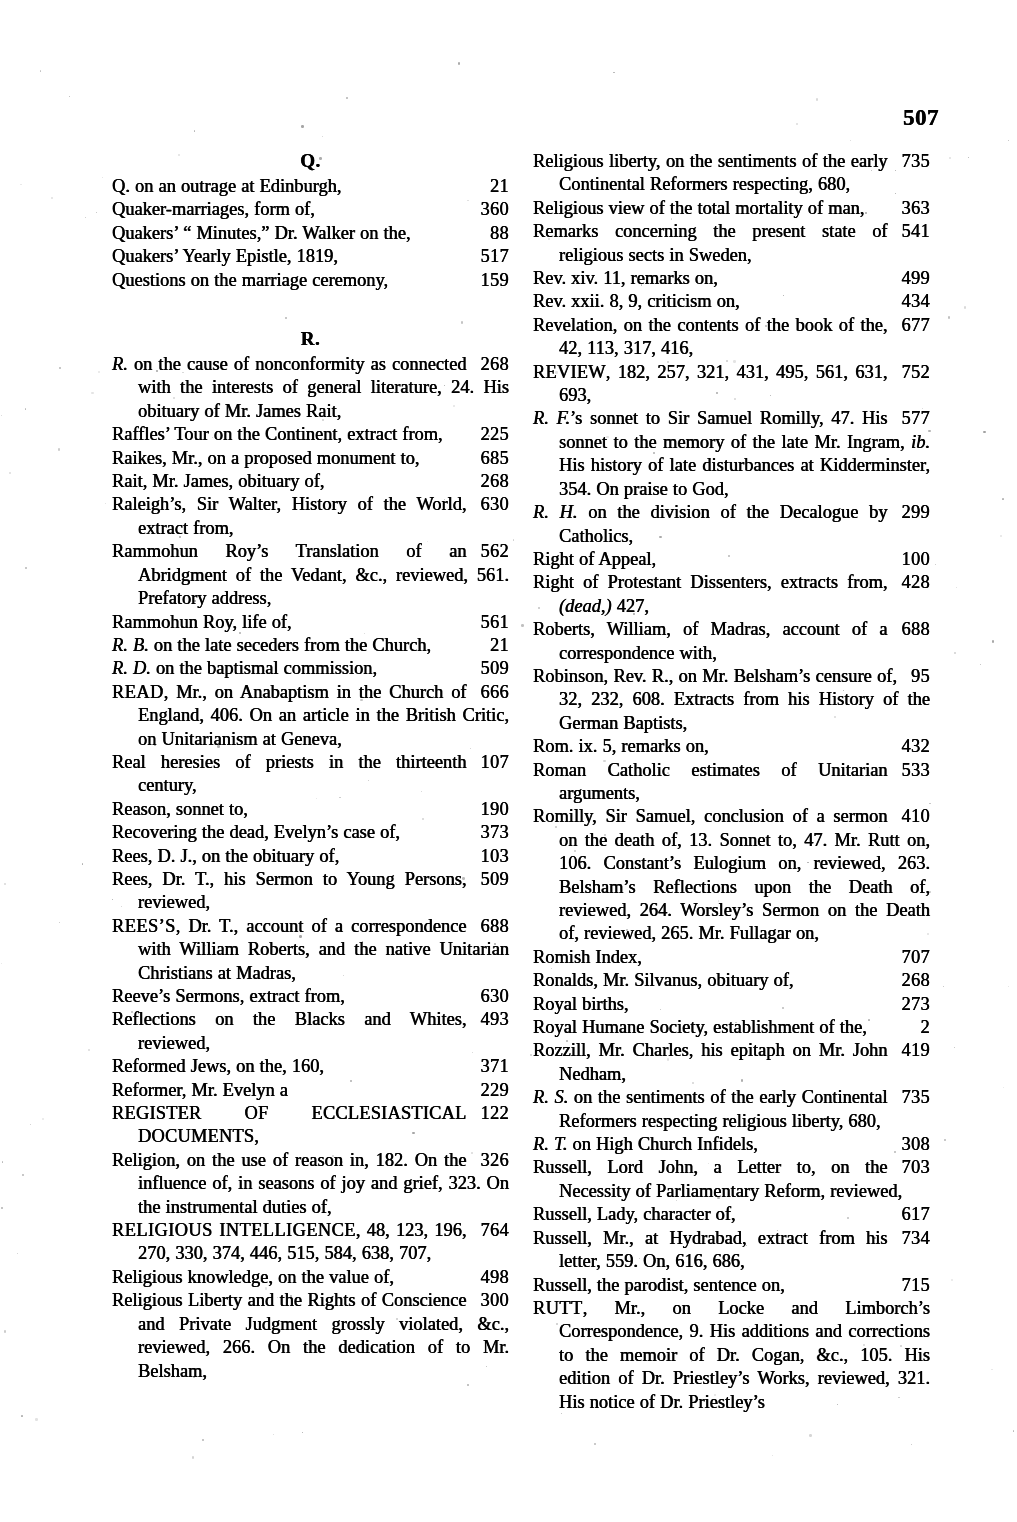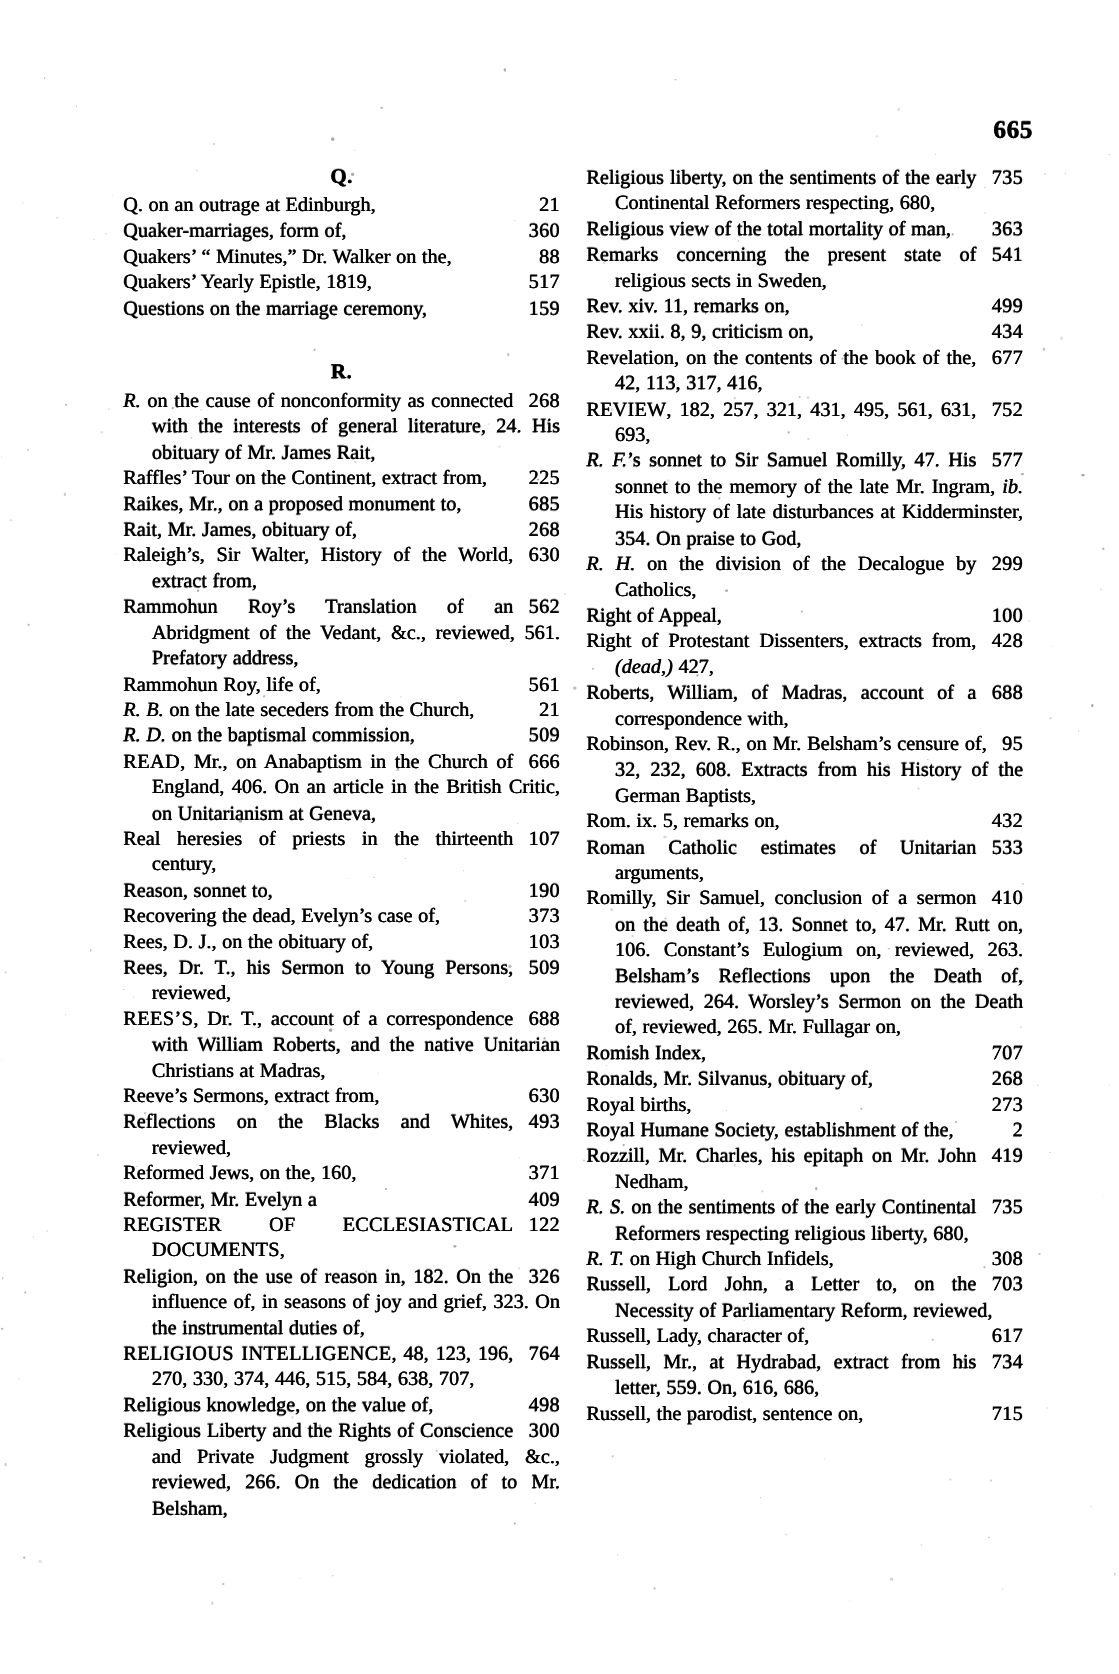--- a/index.html
+++ b/index.html
@@ -362,21 +362,21 @@
       <i style="width: 1.34px; height: 1.34px; left: 894.5px; top: 192.7px; opacity: 0.77;"></i>
       <i style="width: 1.42px; height: 1.42px; left: 895px; top: 170px; opacity: 0.76;"></i>
       <i style="width: 1.26px; height: 1.26px; left: 594.8px; top: 1193.9px; opacity: 0.48;"></i>
       <i style="width: 1.38px; height: 1.38px; left: 728.2px; top: 555.3px; opacity: 0.54;"></i>
       <i style="width: 1.91px; height: 1.91px; left: 626.3px; top: 929.3px; opacity: 0.62;"></i>
       <i style="width: 2.46px; height: 2.46px; left: 815.6px; top: 98.3px; opacity: 0.32;"></i>
       <i style="width: 2.04px; height: 2.04px; left: 285.4px; top: 317.1px; opacity: 0.64;"></i>
     </div>
 
   <div id="runhead">
-    <div class="folio inky">665</div>
+    <div class="folio inky">507</div>
   </div>
 
   <div id="columns">
 
     <div class="col inky" id="col-left">
       <div class="letter-head">Q.</div>
       <div id="left-entries-1">
           <div class="entry">
             <span class="txt"><span class="pg">21</span>Q. on an outrage at Edinburgh,</span>
           </div>
@@ -446,21 +446,21 @@
           <div class="entry">
             <span class="txt"><span class="pg">630</span>Reeve’s Sermons, extract from,</span>
           </div>
           <div class="entry">
             <span class="txt"><span class="pg">493</span>Reflections on the Blacks and Whites, reviewed,</span>
           </div>
           <div class="entry">
             <span class="txt"><span class="pg">371</span>Reformed Jews, on the, 160,</span>
           </div>
           <div class="entry">
-            <span class="txt"><span class="pg">409</span>Reformer, Mr. Evelyn a</span>
+            <span class="txt"><span class="pg">229</span>Reformer, Mr. Evelyn a</span>
           </div>
           <div class="entry caps">
             <span class="txt"><span class="pg">122</span>REGISTER OF ECCLESIASTICAL DOCUMENTS,</span>
           </div>
           <div class="entry">
             <span class="txt"><span class="pg">326</span>Religion, on the use of reason in, 182.   On the influence of, in seasons of joy and grief, 323.   On the instrumental duties of,</span>
           </div>
           <div class="entry">
             <span class="txt"><span class="pg">764</span><span class="sc">RELIGIOUS INTELLIGENCE</span>, 48, 123, 196, 270, 330, 374, 446, 515, 584, 638, 707,</span>
           </div>
@@ -549,17 +549,20 @@
           </div>
           <div class="entry">
             <span class="txt"><span class="pg">617</span>Russell, Lady, character of,</span>
           </div>
           <div class="entry">
             <span class="txt"><span class="pg">734</span>Russell, Mr., at Hydrabad, extract from his letter, 559.   On, 616, 686,</span>
           </div>
           <div class="entry">
             <span class="txt"><span class="pg">715</span>Russell, the parodist, sentence on,</span>
           </div>
+          <div class="entry nopage">
+            <span class="txt"><span class="sc">RUTT</span>, Mr., on Locke and Limborch’s Correspondence, 9.   His additions and corrections to the memoir of Dr. Cogan, &amp;c., 105.   His edition of Dr. Priestley’s Works, reviewed, 321.   His notice of Dr. Priestley’s</span>
+          </div>
         </div>
     </div>
 
   </div>
 </div>
 
 </body></html>

